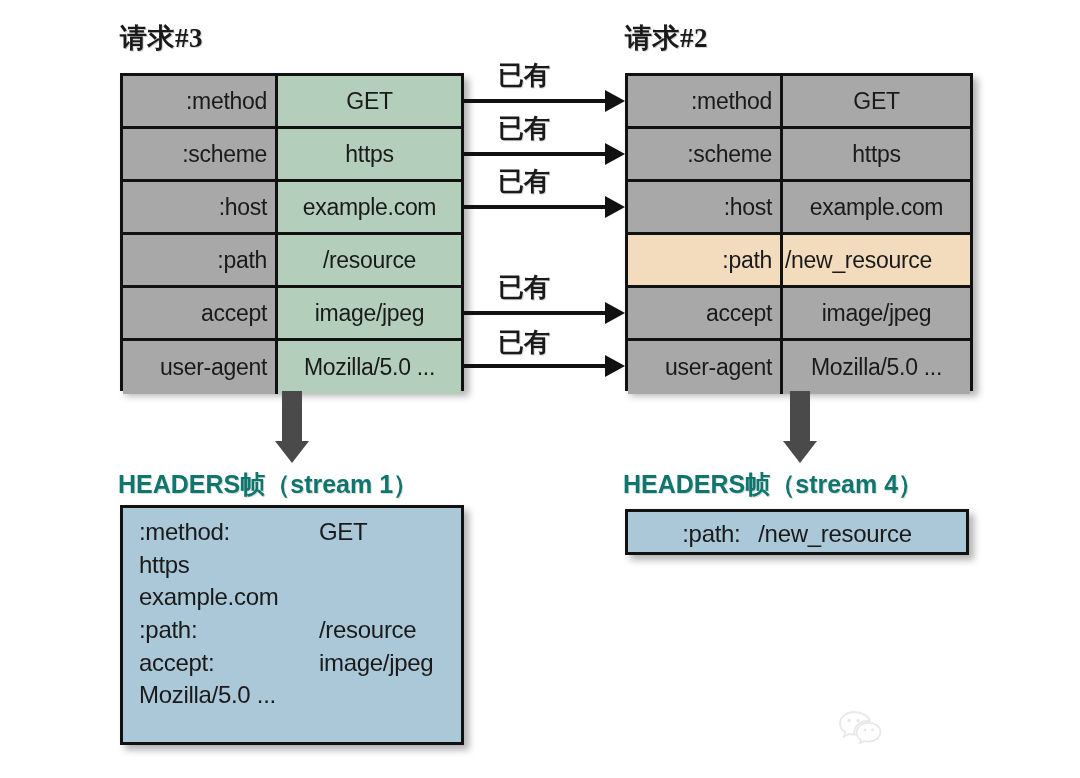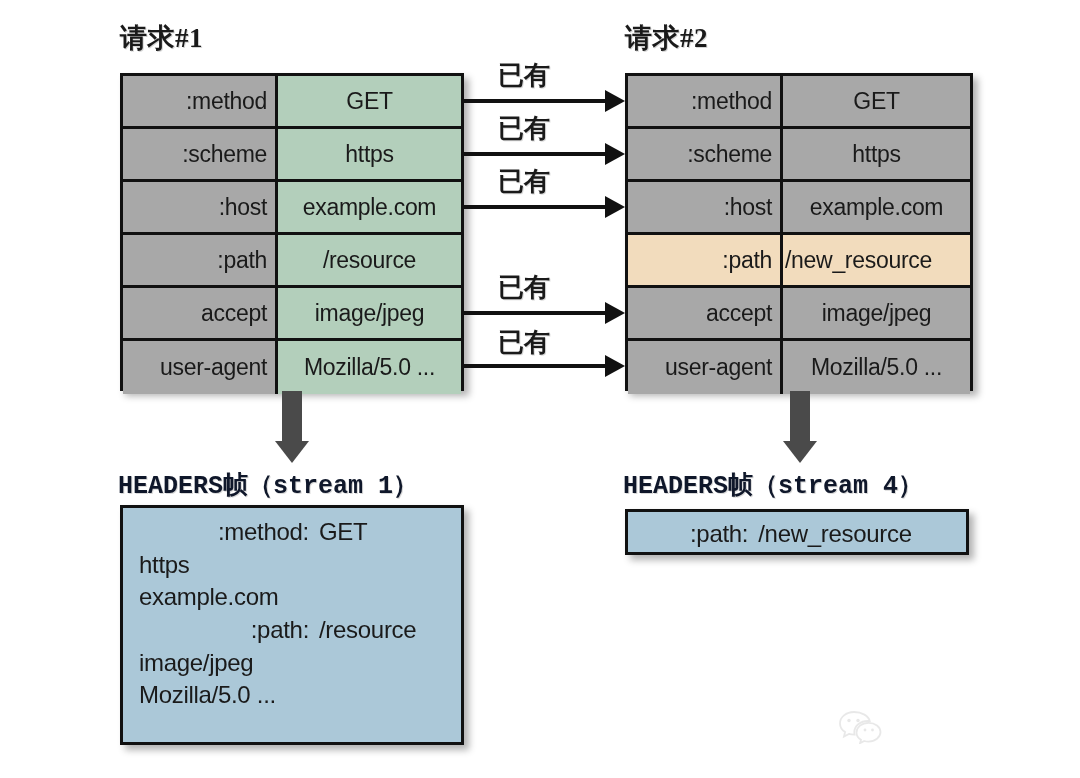--- a/index.html
+++ b/index.html
@@ -120,24 +120,24 @@
     left: 0;
     width: 0; height: 0;
     border-left: 17px solid transparent;
     border-right: 17px solid transparent;
     border-top: 22px solid #4a4a4a;
   }
 
   
   .frame-caption {
     position: absolute;
-    font-family: Liberation Mono, monospace;
+    font-family: Liberation Sans, sans-serif;
     font-size: 25px;
     font-weight: 700;
-    color: #0f172a;
+    color: #0f766e;
     white-space: nowrap;
     text-shadow: 1px 1px 0 rgba(120,120,120,0.28);
   }
 
   
   .frame-box {
     position: absolute;
     background: #abc8d8;
     border: 3px solid #111111;
     box-sizing: border-box;
@@ -148,21 +148,20 @@
     display: flex;
     align-items: baseline;
     font-family: "Liberation Sans", sans-serif;
     font-size: 24px;
     letter-spacing: -0.3px;
     color: #1a1a1a;
     line-height: 1.36;
     white-space: nowrap;
   }
   .fl-key {
-    text-align: right;
     padding-right: 10px;
   }
   .fl-val { text-align: left; }
 
   .frame-box.wide .fl-key { width: 170px; }
   .frame-box.single { padding: 6px 14px 8px 14px; }
   .frame-box.single .fl-key { width: 66px; }
 
   
   .watermark {
@@ -177,21 +176,21 @@
     font-size: 24px;
     color: #9a9a9a;
     letter-spacing: 0.5px;
     white-space: nowrap;
   }
   .wm-icon { display: block; }
 </style>
 </head>
 <body>
 
-<div class="req-title abs" style="left:120px; top:20px;">请求#1</div>
+<div class="req-title abs" style="left:120px; top:20px;">请求#3</div>
 
 <div class="req-title abs" style="left:625px; top:20px;">请求#2</div>
 
 <div class="hdr-table" id="table1" style="left:120px; top:73px; width:344px; height:318px;">
 
   <div class="hdr-row">
     <div class="cell cell-name n-green" style="width:155px;">:method</div>
     <div class="cell cell-val v-green" style="width:183px;">GET</div>
   </div>
 
@@ -305,20 +304,21 @@
     <span class="fl-val">https</span>
   </div>
   <div class="frame-line">
     <span class="fl-val">example.com</span>
   </div>
   <div class="frame-line">
     <span class="fl-key">:path:</span>
     <span class="fl-val">/resource</span>
   </div>
   <div class="frame-line">
+    <span class="fl-key">accept:</span>
     <span class="fl-val">image/jpeg</span>
   </div>
   <div class="frame-line">
     <span class="fl-val">Mozilla/5.0 ...</span>
   </div>
 </div>
 
 <div class="frame-caption" style="left:623px; top:468px;">HEADERS帧（stream 4）</div>
 
 <div class="frame-box single" style="left:625px; top:509px; width:344px; height:46px;">

